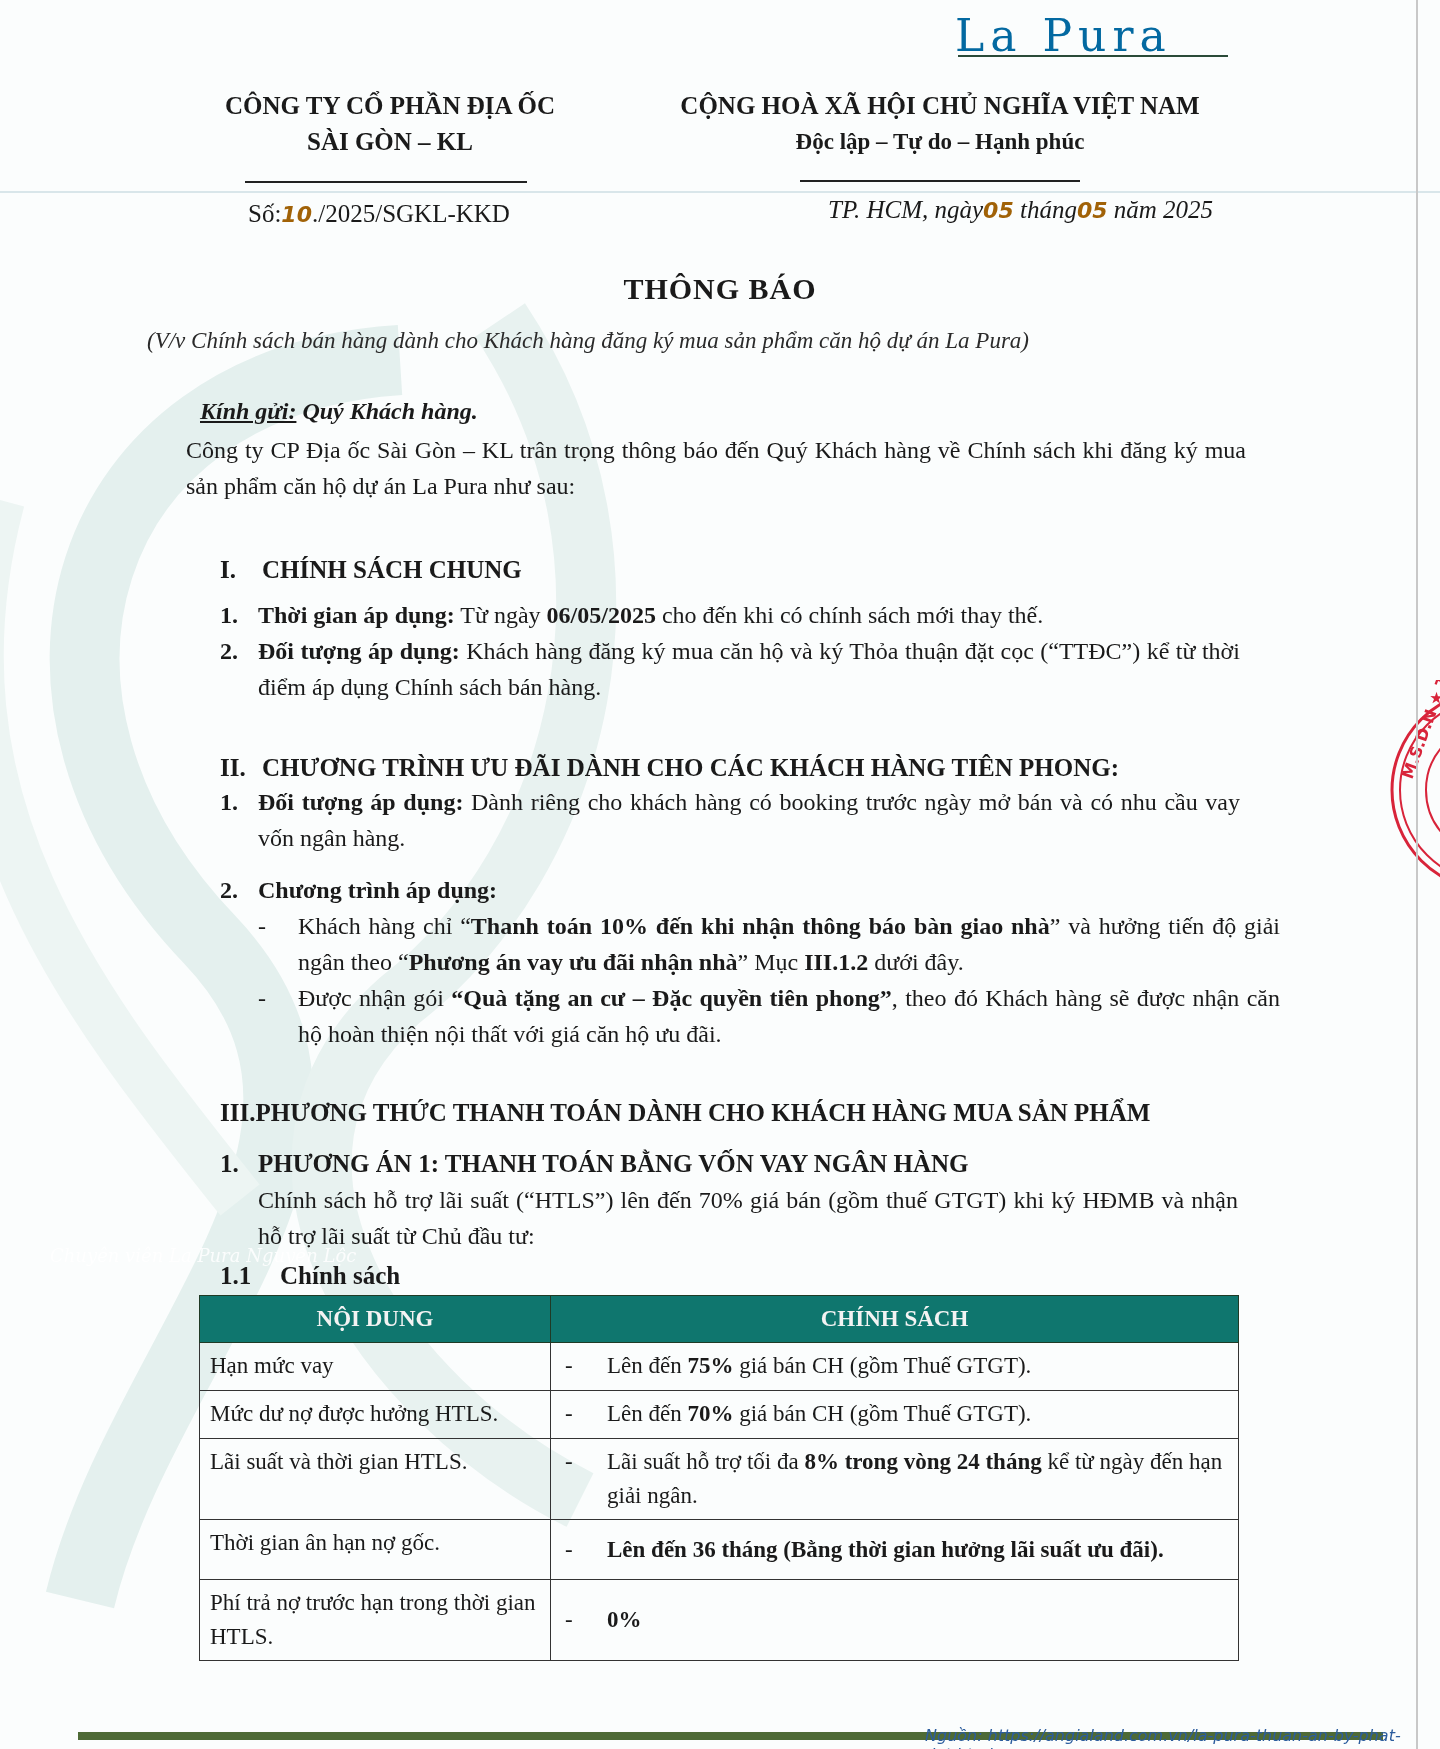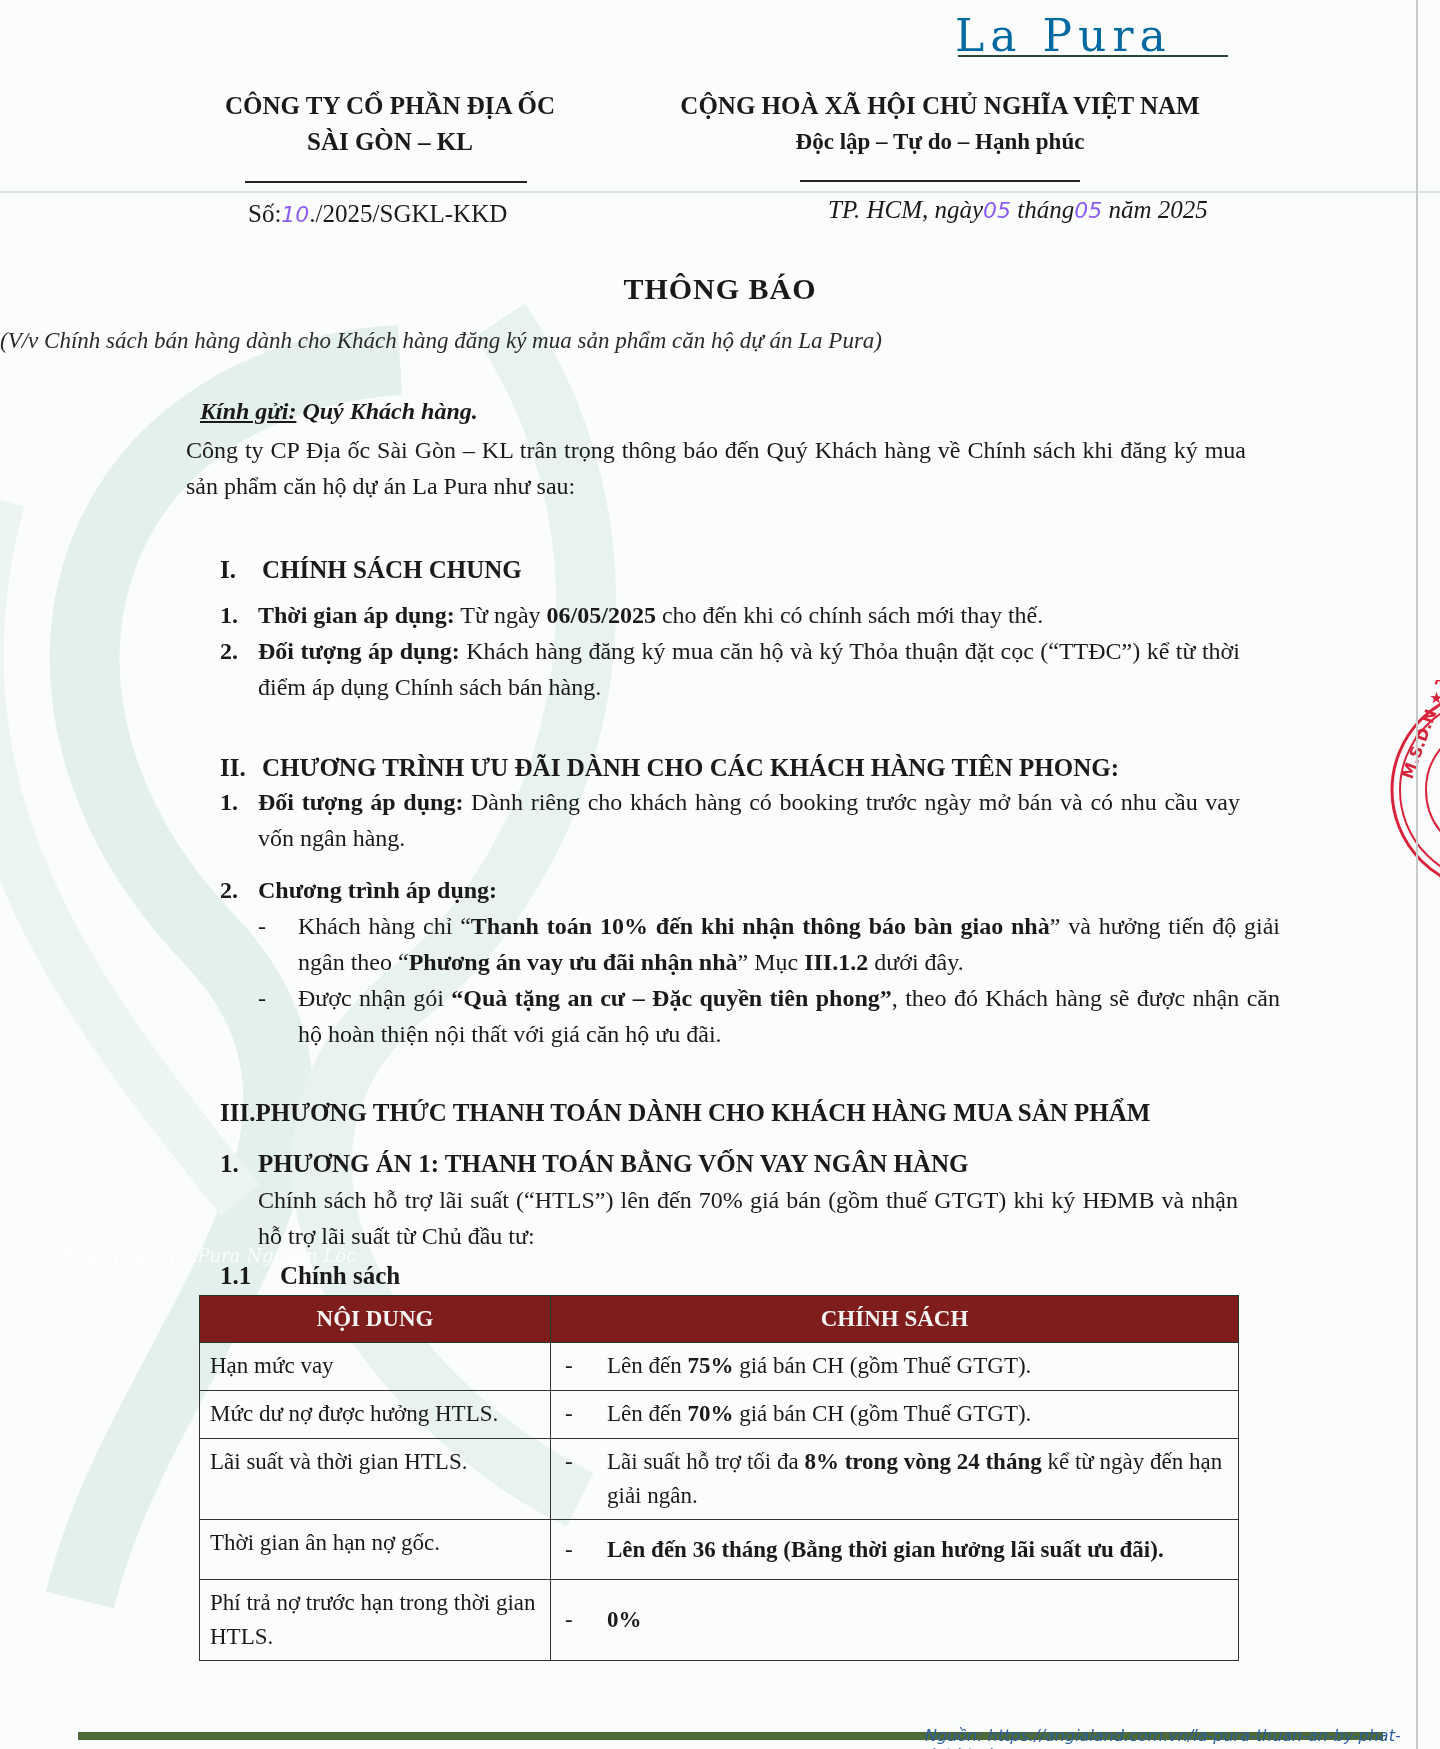--- a/index.html
+++ b/index.html
@@ -21,38 +21,38 @@
     }
     .logo-underline { left: 958px; top: 55px; width: 270px; height: 2px; background:#2a4a38; }
     .hdr-bold { font-weight: bold; font-size: 25px; text-align: center; line-height: 36px; }
     .left-hdr { left: 180px; top: 88px; width: 420px; }
     .right-hdr { left: 640px; top: 88px; width: 600px; }
     .right-hdr .sub { font-size: 23px; }
     .rule { height: 1.5px; background: #222; }
     .scanline { left: 0; top: 191px; width: 1440px; height: 2px; background: #d9e6ea; }
     .docno { left: 248px; top: 200px; font-size: 25px; }
     .docdate { left: 828px; top: 196px; font-size: 25px; font-style: italic; }
-    .hand { color: #8b5cf6; font-family: "DejaVu Sans", sans-serif; font-style: italic; font-size: 22px; }
+    .hand { color: #a16207; font-family: "DejaVu Sans", sans-serif; font-style: italic; font-size: 22px; font-weight: bold; }
     .title { left: 0; width: 1440px; top: 272px; text-align: center; font-weight: bold; font-size: 30px; letter-spacing: 1px; }
-    .subtitle { left: 0; width: 1176px; top: 328px; text-align: left; font-style: italic; font-size: 23px; color:#2a2a2a; }
+    .subtitle { left: 0; width: 1176px; top: 328px; text-align: center; font-style: italic; font-size: 23px; color:#2a2a2a; }
     .body-text { font-size: 24px; line-height: 36px; }
     .kg { left: 186px; top: 398px; font-style: italic; font-weight: bold; font-size: 24px; margin-left: 14px; }
     .kg u { text-decoration: underline; }
     .intro { left: 186px; top: 432px; width: 1060px; text-align: justify; }
     .sec { font-weight: bold; font-size: 25px; }
     .item { font-size: 24px; line-height: 36px; width: 1020px; text-align: justify; }
     .num { display: inline-block; width: 38px; font-weight: bold; }
     .dash-item { font-size: 24px; line-height: 36px; text-align: justify; }
     .dash { display: inline-block; width: 40px; }
     table.policy {
       position: absolute; left: 199px; top: 1295px; width: 1040px;
       border-collapse: collapse; font-size: 23px; background: transparent;
     }
     table.policy th {
-      background: #7f1d1d; color: #f3f3f3; font-weight: bold; height: 44px; font-size: 23px;
+      background: #0f766e; color: #f3f3f3; font-weight: bold; height: 44px; font-size: 23px;
       border: 1.5px solid #1f3a25;
     }
     table.policy td { border: 1.5px solid #333; vertical-align: top; padding: 6px 10px; line-height: 34px; }
     table.policy td.c1 { width: 330px; }
     .cell-dash { display:inline-block; width: 42px; padding-left: 4px; }
     .footer-bar { left: 78px; top: 1732px; width: 1305px; height: 8px; background: #4e6a36; }
     .source { left: 925px; top: 1726px; font-family: "DejaVu Sans", sans-serif; font-style: italic; font-size: 16px; color: #2c5d9e; }
     .stamp { left: 1372px; top: 680px; width: 140px; height: 220px; }
     .right-edge { left: 1416px; top: 0; width: 2px; height: 1749px; background: #c8c8c8; }
     .wm-text { left: 50px; top: 1245px; font-family: "DejaVu Serif", serif; font-style: italic; font-size: 18px; color: rgba(255,255,255,0.85); }

